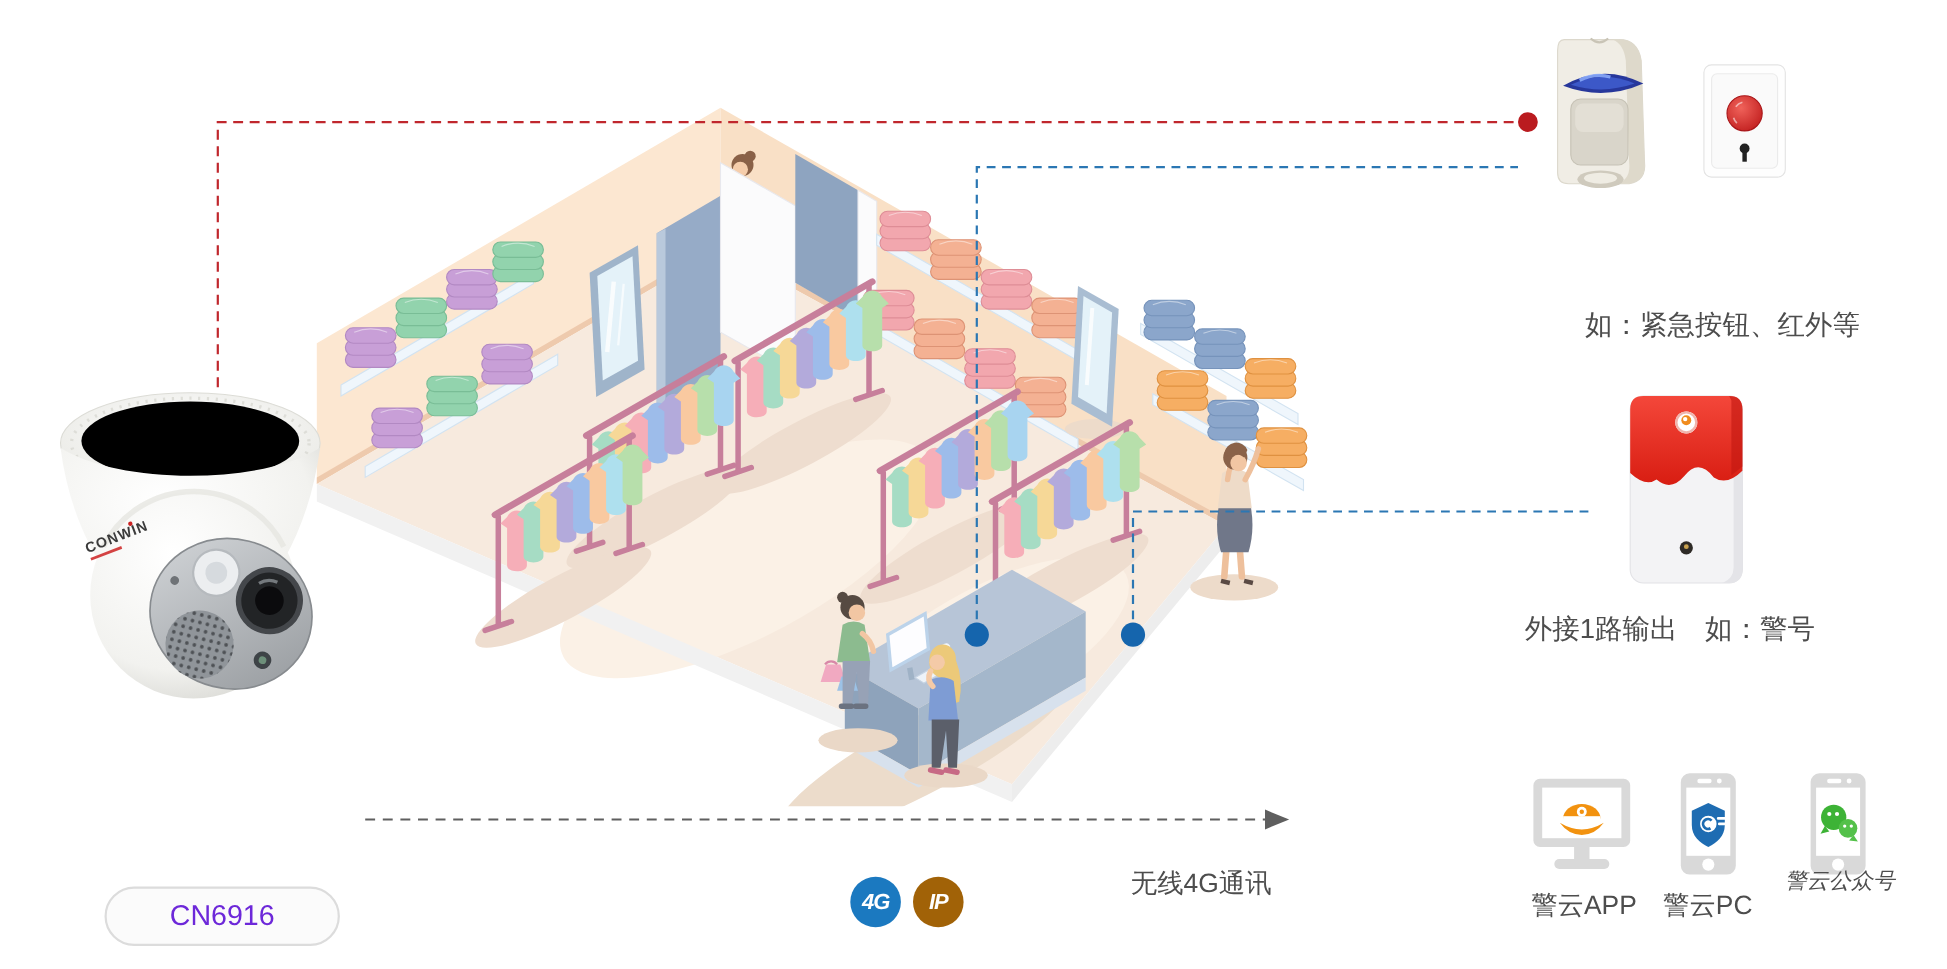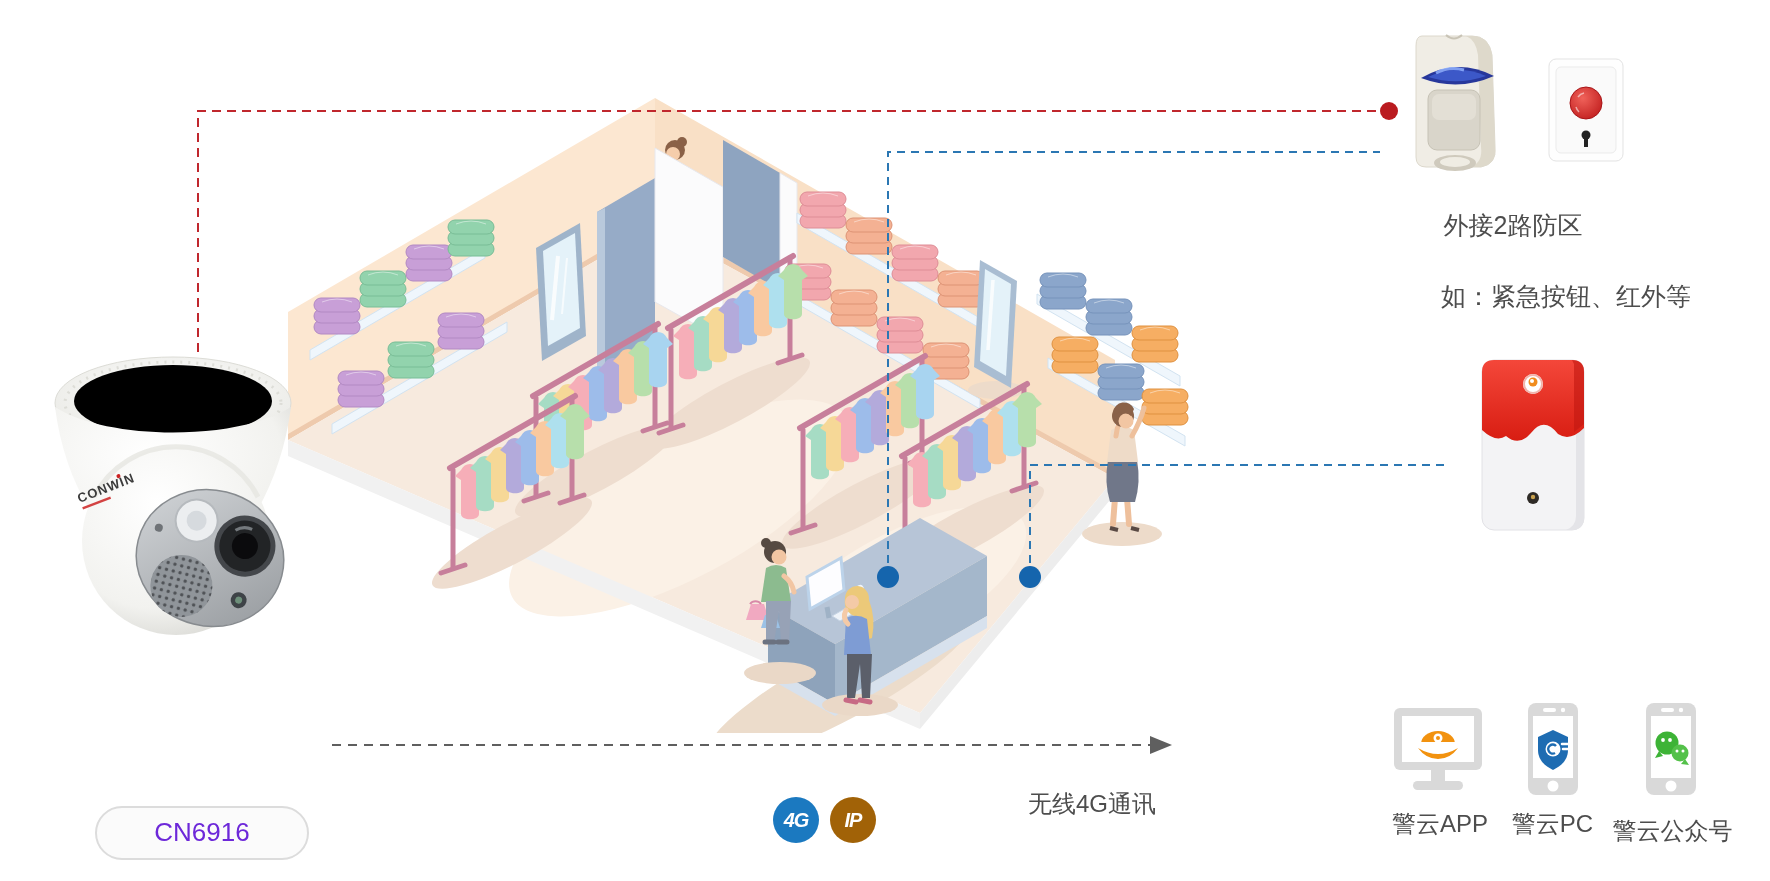--- a/index.html
+++ b/index.html
@@ -6,21 +6,21 @@
   #canvas{position:relative;width:1770px;height:881px;background:#ffffff;overflow:hidden;
           font-family:"Liberation Sans",sans-serif;}
   .abs{position:absolute;}
   .t{position:absolute;color:#4d4d4d;font-size:25px;text-align:center;line-height:1.3;white-space:nowrap;}
   #zones-title{left:1303px;top:209px;width:420px;}
   #zones-sub{left:1366px;top:244px;width:400px;margin-top:36px;}
   #output-label{left:1318px;top:556px;width:400px;}
   #wireless-label{left:1012px;top:788px;width:160px;font-size:24px;}
   #lbl-pc{left:1390px;top:808px;width:100px;font-size:24px;}
   #lbl-app{left:1495px;top:808px;width:115px;font-size:24px;}
-  #lbl-wx{left:1605px;top:815px;width:135px;font-size:24px;}
+  #lbl-wx{left:1605px;top:788px;width:135px;font-size:20px;font-style:italic;}
   #product-label{left:85px;top:738px;width:260px;font-size:31px;font-weight:bold;color:#1779d2;text-align:left;}
   #model-pill{left:95px;top:806px;width:210px;height:50px;border:2px solid #dcdcdc;border-radius:27px;
               background:#fbfbfb;color:#6d28d9;font-size:26px;line-height:48px;text-align:center;}
   .badge{position:absolute;width:46px;height:46px;border-radius:50%;color:#fff;font-style:italic;
          font-weight:bold;font-size:20px;line-height:46px;text-align:center;letter-spacing:-1px;}
   #badge-4g{left:773px;top:797px;background:#1b79c0;}
   #badge-ip{left:830px;top:797px;background:#a16207;}
   svg{display:block;}
   .z1{z-index:1}.z2{z-index:2}.z4{z-index:4}.z6{z-index:6}
 </style>
@@ -357,22 +357,22 @@
       <path d="M-12 4 l-4 7 l8 -2 z" fill="#3db336"></path>
       <circle cx="-8" cy="-7" r="1.9" fill="#ffffff"></circle>
         <circle cx="-1" cy="-7" r="1.9" fill="#ffffff"></circle>
       <circle cx="9" cy="6" r="8.5" fill="#54c14a"></circle>
       <path d="M14 12 l4 6 l-8 -1 z" fill="#54c14a"></path>
       <circle cx="6" cy="4" r="1.5" fill="#ffffff"></circle>
         <circle cx="12" cy="4" r="1.5" fill="#ffffff"></circle>
     </g>
   </svg>
 
-  <div class="t z6" id="zones-title">外接2路防区</div>
   <div class="t z6" id="zones-sub">如：紧急按钮、红外等</div>
+  <div class="t z6" id="output-label">外接1路输出　如：警号</div>
   <div class="t z6" id="wireless-label">无线4G通讯</div>
   <div class="t z6" id="lbl-pc">警云APP</div>
   <div class="t z6" id="lbl-app">警云PC</div>
   <div class="t z6" id="lbl-wx">警云公众号</div>
   <div class="t z6" id="model-pill">CN6916</div>
 
   <div class="badge z6" id="badge-4g">4G</div>
   <div class="badge z6" id="badge-ip">IP</div>
 </div>
 

